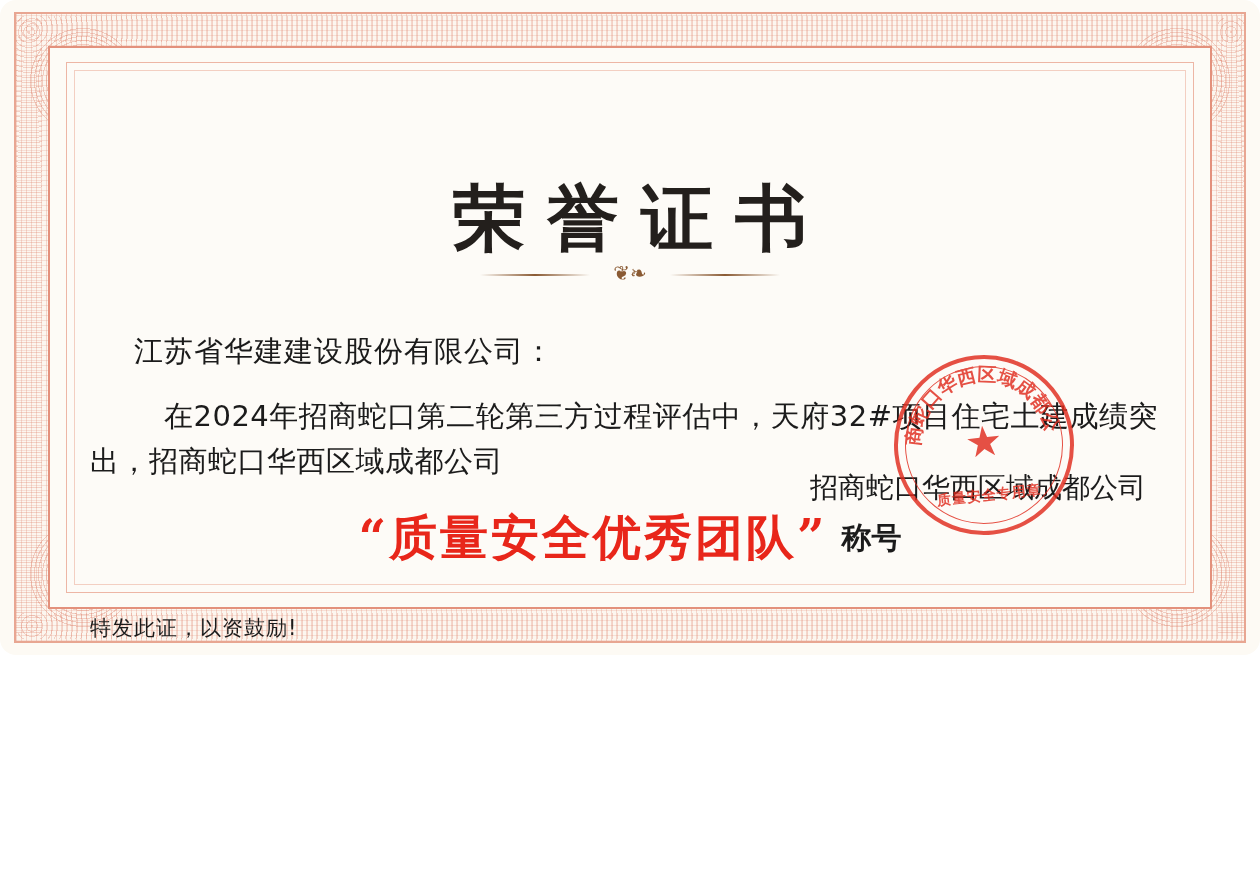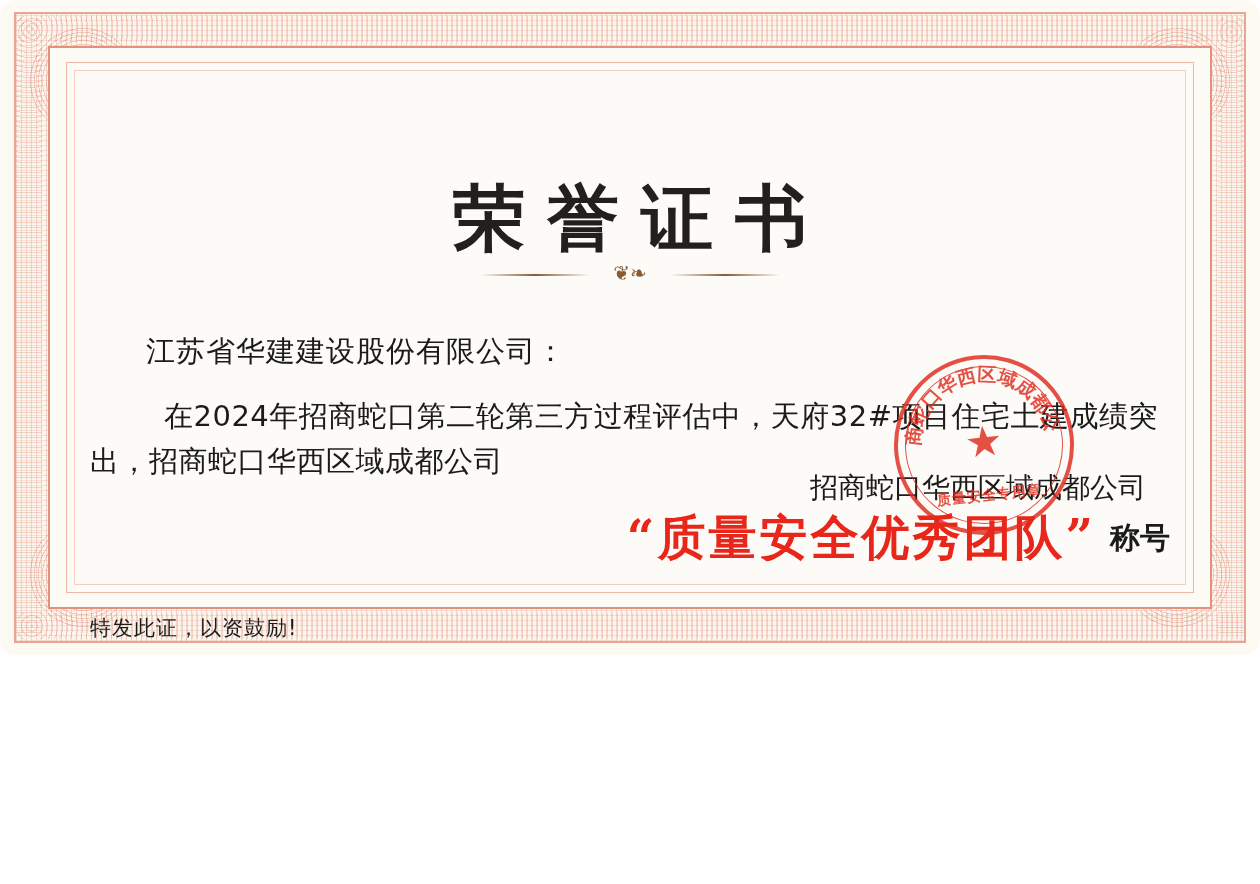--- a/index.html
+++ b/index.html
@@ -148,34 +148,34 @@
     line-height: 26px;
   }
 
   .body-text {
     margin-top: 44px;
     color: #1b1b1b;
     font-family: "DejaVu Sans", "Liberation Sans", sans-serif;
   }
   .addressee {
     font-size: 29px;
-    margin-left: 56px;
+    margin-left: 44px;
     letter-spacing: 1px;
   }
   .para {
     margin-top: 22px;
     font-size: 29px;
     line-height: 1.55;
     letter-spacing: 0.5px;
   }
   .para .indent { display: inline-block; width: 74px; }
 
   .award-line {
     margin-top: 22px;
-    text-align: right;
+    text-align: center;
     white-space: nowrap;
   }
   .award-title {
     font-family: "DejaVu Serif", "Liberation Serif", serif;
     font-weight: 700;
     font-size: 48px;
     color: #e8261a;
     letter-spacing: 3px;
   }
   .award-suffix {

